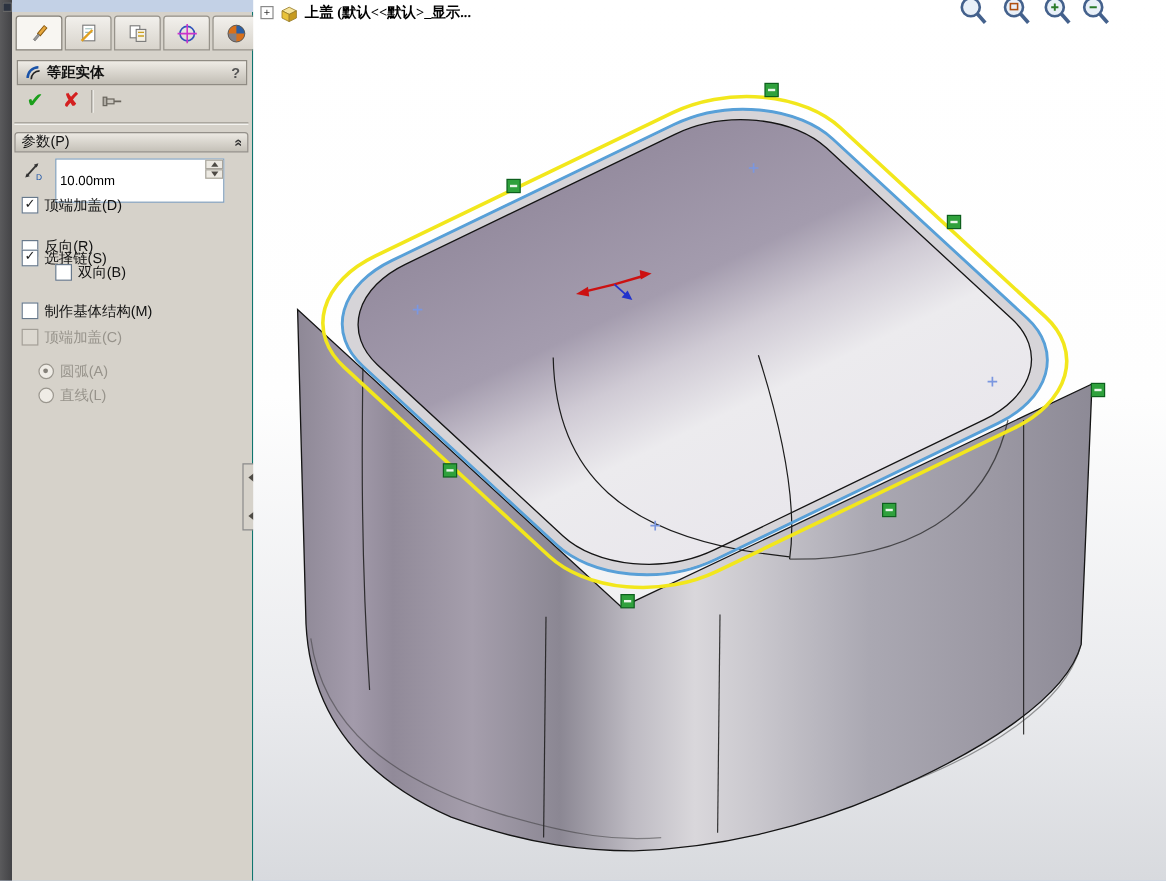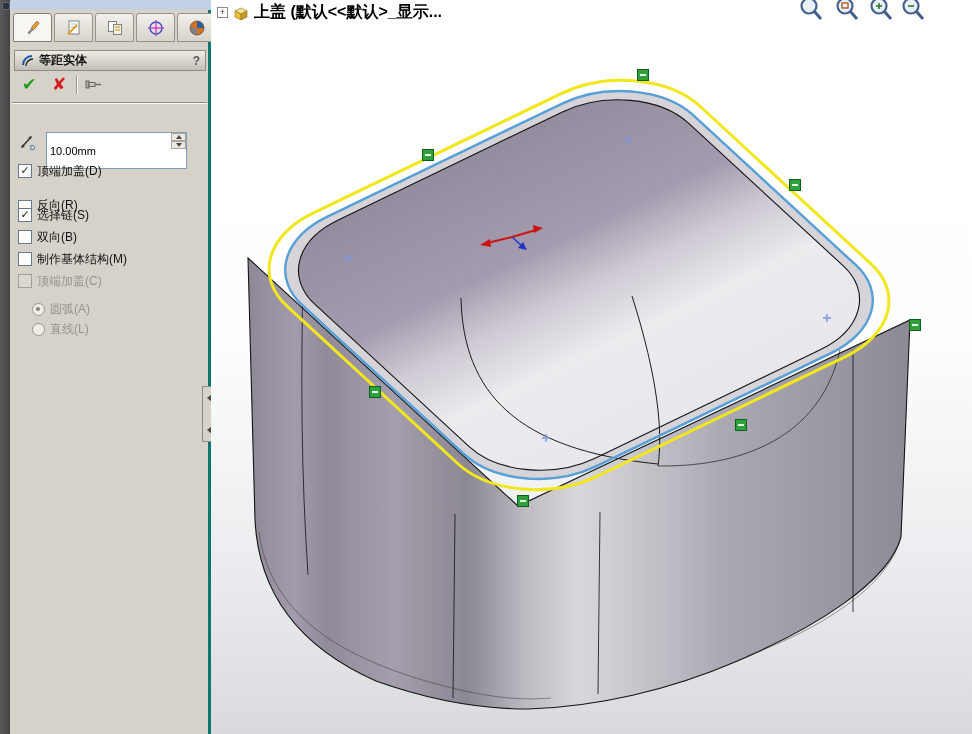--- a/index.html
+++ b/index.html
@@ -7,21 +7,21 @@
     width:972px;height:734px;position:relative;overflow:hidden;
     font-family:"Liberation Sans","DejaVu Sans",sans-serif;
     background:#c3d1e6;font-size:12px;color:#111;
   }
   
   #left-strip{position:absolute;left:0;top:0;width:10px;height:734px;
     background:linear-gradient(90deg,#5a5a5c,#434346);}
   #left-strip .mini{position:absolute;left:2px;top:2px;width:6px;height:6px;background:#2c3340;border:1px solid #666;}
   
   #panel{position:absolute;left:10px;top:10px;width:201px;height:724px;
-    background:#d6d2ca;border-right:3px solid #0f766e;box-sizing:border-box;}
+    background:#d6d2ca;border-right:1px solid #0f766e;box-sizing:border-box;}
   #pm-tabs{position:absolute;left:3px;top:3px;display:flex;gap:2px;}
   .tab{width:37px;height:27px;background:linear-gradient(180deg,#f2f0ec,#d8d4cc);
     border:1px solid #97938b;border-radius:3px 3px 0 0;display:flex;align-items:center;justify-content:center;}
   .tab.active{background:#f8f6f2;border-color:#827e76;}
   #pm-title{position:absolute;left:4px;top:40px;width:192px;height:21px;box-sizing:border-box;
     background:linear-gradient(180deg,#efece6,#c2beb5);border:1px solid #8f8b83;
     display:flex;align-items:center;gap:4px;padding:0 5px;}
   #pm-title .t{font-weight:bold;font-size:12px;flex:1;}
   #pm-title .help{color:#555;font-weight:bold;font-size:12px;}
   #pm-actions{position:absolute;left:4px;top:63px;width:192px;height:26px;}
@@ -55,21 +55,21 @@
   #collapse-tab{position:absolute;left:202px;top:386px;width:15px;height:56px;box-sizing:border-box;
     background:#d6d2ca;border:1px solid #8a8a8a;border-radius:0 5px 5px 0;
     display:flex;flex-direction:column;align-items:center;justify-content:space-between;padding:7px 0;}
   .arr-left{width:0;height:0;border-top:4px solid transparent;border-bottom:4px solid transparent;border-right:5px solid #4d4a44;}
   
   #viewport{position:absolute;left:211px;top:0;width:761px;height:734px;
     background:linear-gradient(180deg,#ffffff 0%,#fefefe 45%,#e9eaed 80%,#d8dade 100%);}
   #doc-header{position:absolute;left:6px;top:2px;display:flex;align-items:center;gap:5px;z-index:5;}
   #expand-box{width:11px;height:11px;box-sizing:border-box;background:#fff;border:1px solid #8a8a8a;
     font-size:9px;line-height:9px;text-align:center;color:#333;}
-  #doc-label{font-size:16px;font-weight:bold;color:#000;white-space:nowrap;}
+  #doc-label{font-size:12px;font-weight:bold;color:#000;white-space:nowrap;font-family:Liberation Serif, serif;}
   .zoom-ic{position:absolute;top:-7px;z-index:5;}
   #model-svg{position:absolute;left:0;top:0;}
 </style>
 </head>
 <body>
 
 <div id="left-strip">
   <div class="mini"></div>
 </div>
 
@@ -132,20 +132,24 @@
     <span class="sep"></span>
     <svg class="pin" width="22" height="15">
       <rect x="2" y="4" width="3" height="7" fill="#b0aca4" stroke="#6a665e"></rect>
       <rect x="5" y="5.5" width="6" height="4" fill="#ccc8c0" stroke="#6a665e"></rect>
       <line x1="11" y1="7.5" x2="17" y2="7.5" stroke="#6a665e" stroke-width="1.4"></line>
     </svg>
   </div>
 
   <div id="pm-divider"></div>
 
+  <div id="grp-header">
+    <span>参数(P)</span>
+    <span class="chev">»</span>
+  </div>
 
   <svg class="dist-icon" width="20" height="19">
     <line x1="4" y1="15" x2="13" y2="5" stroke="#333" stroke-width="1.5"></line>
     <polygon points="14,4 10.2,5.2 12.6,7.6" fill="#333"></polygon>
     <polygon points="3,16 6.8,14.8 4.4,12.4" fill="#333"></polygon>
     <text x="12" y="18" font-size="7" fill="#1a53a8">D</text>
   </svg>
   <input class="dist-input" value="10.00mm" style="">
   <div class="spinner">
     <div class="spin-btn">
@@ -162,21 +166,21 @@
         <span class="cb-label">顶端加盖(D)</span>
       </div>
       <div class="cb-row" style="top: 186px; align-items: flex-end;">
         <span class="cb-box"></span>
         <span class="cb-label">反向(R)</span>
       </div>
       <div class="cb-row" style="top: 196px;">
         <span class="cb-box">✓</span>
         <span class="cb-label">选择链(S)</span>
       </div>
-      <div class="cb-row" style="top: 218px;">
+      <div class="cb-row" style="top: 208px; margin-left: 28px;">
         <span class="cb-box"></span>
         <span class="cb-label">双向(B)</span>
       </div>
       <div class="cb-row" style="top: 240px;">
         <span class="cb-box"></span>
         <span class="cb-label">制作基体结构(M)</span>
       </div>
       <div class="cb-row disabled" style="top: 262px; text-align: center;">
         <span class="cb-box"></span>
         <span class="cb-label">顶端加盖(C)</span>

